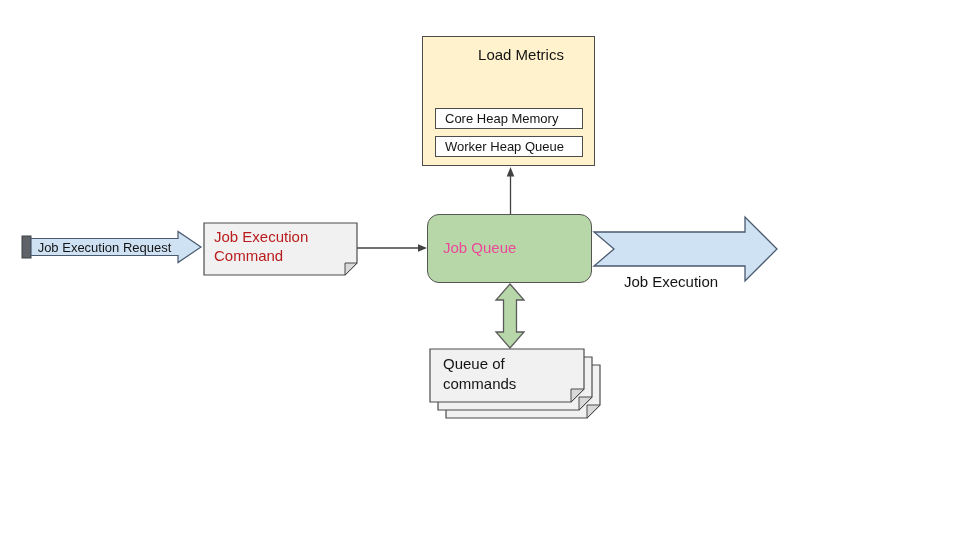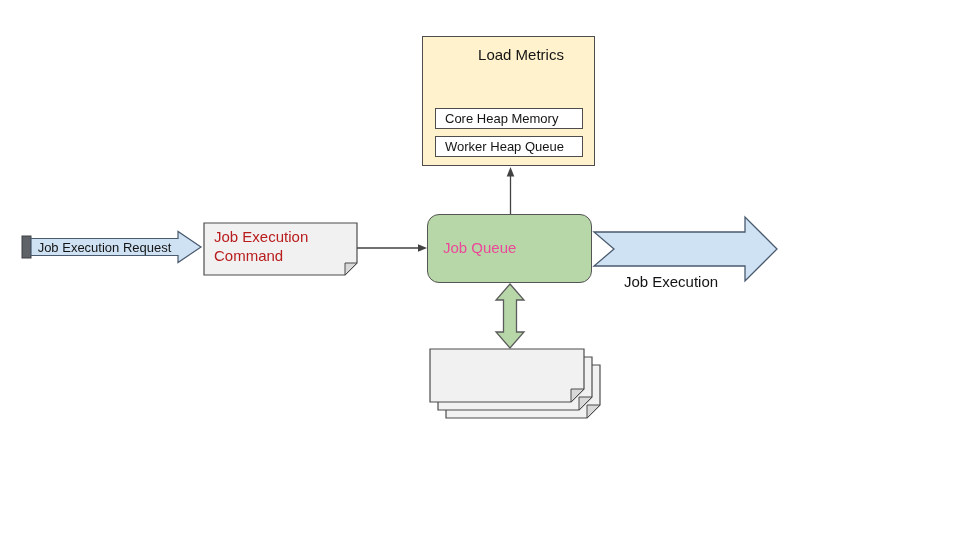--- a/index.html
+++ b/index.html
@@ -130,14 +130,15 @@
   <div class="abs load-metrics-title">Load Metrics</div>
   <div class="abs metric-row m1">Core Heap Memory</div>
   <div class="abs metric-row m2">Worker Heap Queue</div>
 
   <div class="abs job-queue"></div>
   <div class="abs job-queue-label">Job Queue</div>
 
   <div class="abs request-label">Job Execution Request</div>
   <div class="abs command-label">Job Execution Command</div>
   <div class="abs execution-label">Job Execution</div>
+  <div class="abs stack-label">Queue of commands</div>
 
 </div>
 
 </body></html>

